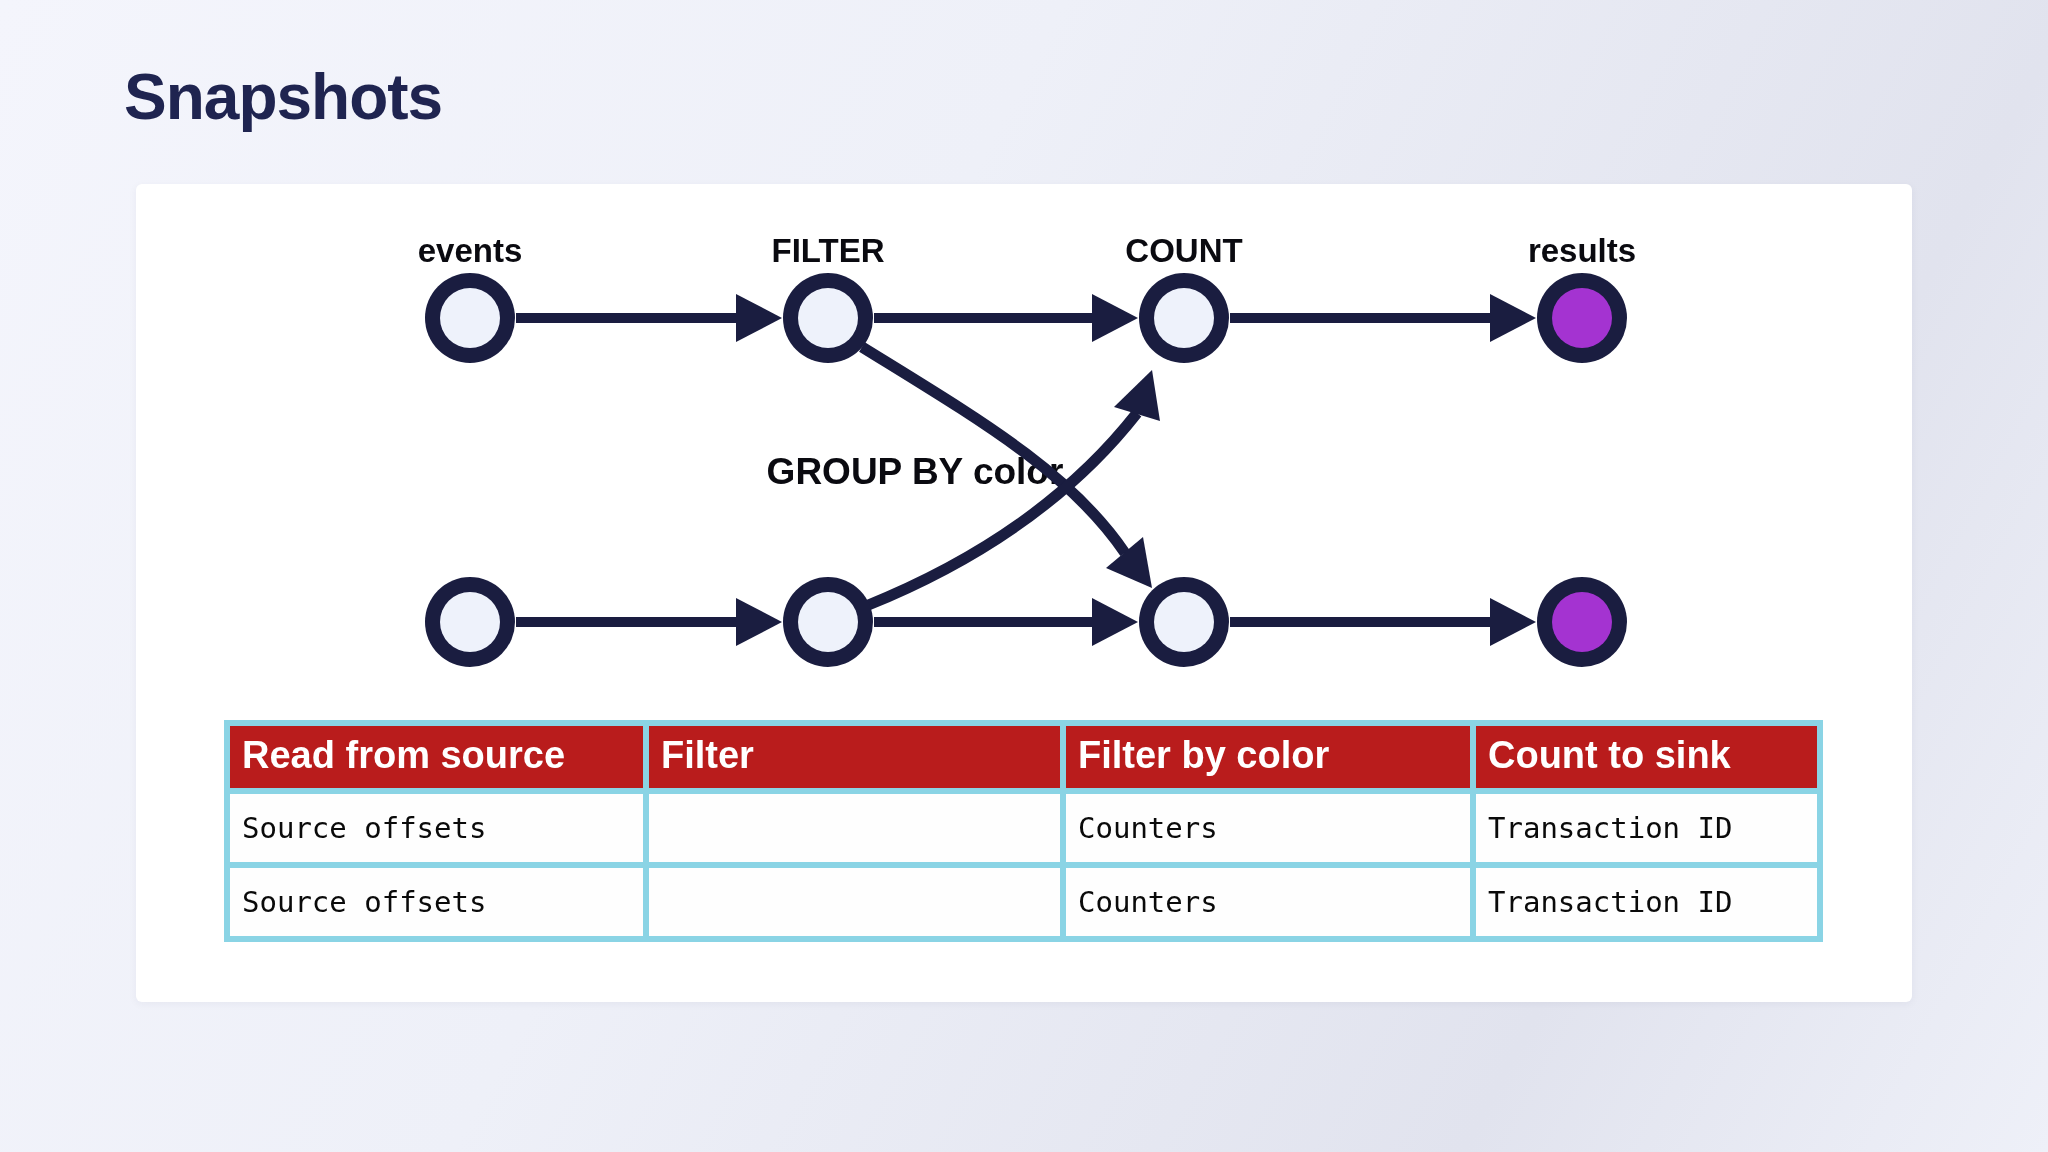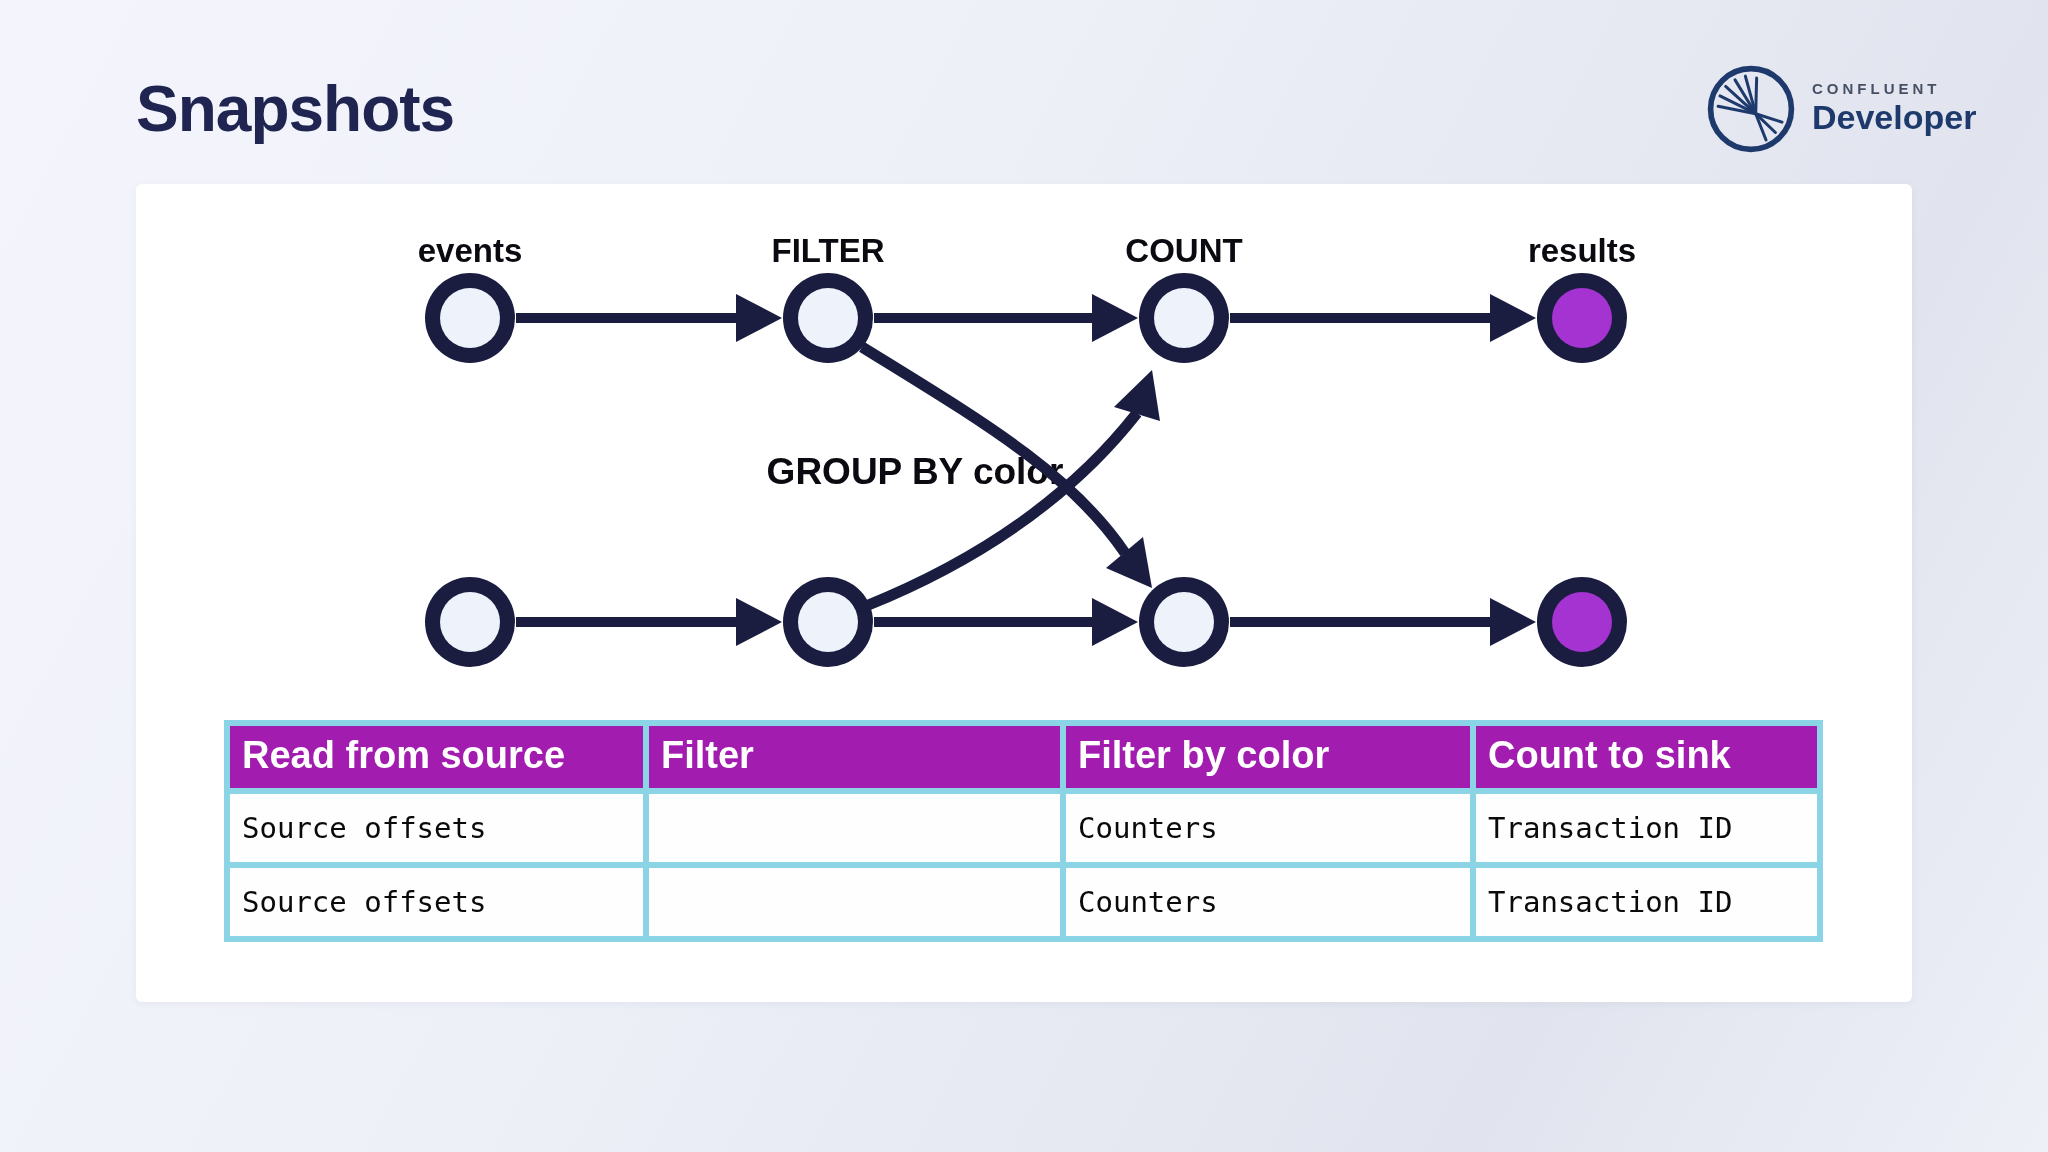--- a/index.html
+++ b/index.html
@@ -9,21 +9,21 @@
     overflow:hidden;
   }
   .page {
     position:relative; width:2048px; height:1152px;
     background:linear-gradient(118deg,#f4f5fc 0%,#eef0f8 40%,#e1e3ee 78%,#eef0f8 100%);
     overflow:hidden;
   }
   .page-title {
     position:absolute; left:124px; top:60px;
     font-size:64px; font-weight:800; letter-spacing:-1px;
-    color:#1f2450; margin:12px;
+    color:#1f2450; margin:0;
   }
   
   .logo { position:absolute; left:1704px; top:62px; display:flex; align-items:center; }
   .logo-icon { width:94px; height:94px; flex:0 0 auto; }
   .logo-text { margin-left:14px; display:flex; flex-direction:column; justify-content:center; }
   .logo-brand {
     font-size:15px; font-weight:600; letter-spacing:4px;
     color:#465064; line-height:1;
   }
   .logo-product {
@@ -38,58 +38,38 @@
   .diagram-svg { position:absolute; left:0; top:0; width:2048px; height:1152px; }
   .node-label { font-family:"Liberation Sans", sans-serif; font-weight:700; font-size:33px; fill:#0a0a10; }
   .groupby-label { font-family:"Liberation Sans", sans-serif; font-weight:700; font-size:37px; fill:#0a0a10; }
   
   .snap-table {
     position:absolute; left:224px; top:720px;
     border-collapse:separate; border-spacing:6px;
     background:#8ad4e5; table-layout:fixed; width:1599px;
   }
   .snap-table th {
-    background:#a21caf; color:#ffffff;
+    background:#b91c1c; color:#ffffff;
     font-family:"Liberation Sans", sans-serif;
     font-size:38px; font-weight:700; text-align:left;
     height:58px; padding:0 22px 4px 12px; vertical-align:middle;
   }
   .snap-table td {
     background:#fefefe; color:#0a0a0a;
     font-family:"DejaVu Sans Mono","Liberation Mono", monospace;
     font-size:29px; height:68px; padding:0 10px 0 12px; vertical-align:middle;
   }
 </style>
 </head>
 <body>
 
 <div class="page">
 
   <h1 class="page-title">Snapshots</h1>
 
-  <div class="logo">
-    <svg class="logo-icon" viewBox="0 0 100 100">
-      <circle cx="50" cy="50" r="43" fill="none" stroke="#1e3a6d" stroke-width="6"></circle>
-      <g stroke="#1e3a6d" stroke-width="3.2" stroke-linecap="round">
-        <line x1="55" y1="55" x2="15" y2="47"></line>
-        <line x1="55" y1="55" x2="17" y2="36"></line>
-        <line x1="55" y1="55" x2="23" y2="26"></line>
-        <line x1="55" y1="55" x2="33" y2="19"></line>
-        <line x1="55" y1="55" x2="44" y2="15"></line>
-        <line x1="55" y1="55" x2="56" y2="17"></line>
-        <line x1="55" y1="55" x2="66" y2="83"></line>
-        <line x1="55" y1="55" x2="76" y2="75"></line>
-        <line x1="55" y1="55" x2="83" y2="64"></line>
-      </g>
-    </svg>
-    <div class="logo-text">
-      <span class="logo-brand">CONFLUENT</span>
-      <span class="logo-product">Developer</span>
-    </div>
-  </div>
 
   <div class="card"></div>
 
   <svg class="diagram-svg" viewBox="0 0 2048 1152">
 
     <text class="node-label" x="470" y="262" text-anchor="middle">events</text>
     <text class="node-label" x="828" y="262" text-anchor="middle">FILTER</text>
     <text class="node-label" x="1184" y="262" text-anchor="middle">COUNT</text>
     <text class="node-label" x="1582" y="262" text-anchor="middle">results</text>
 

